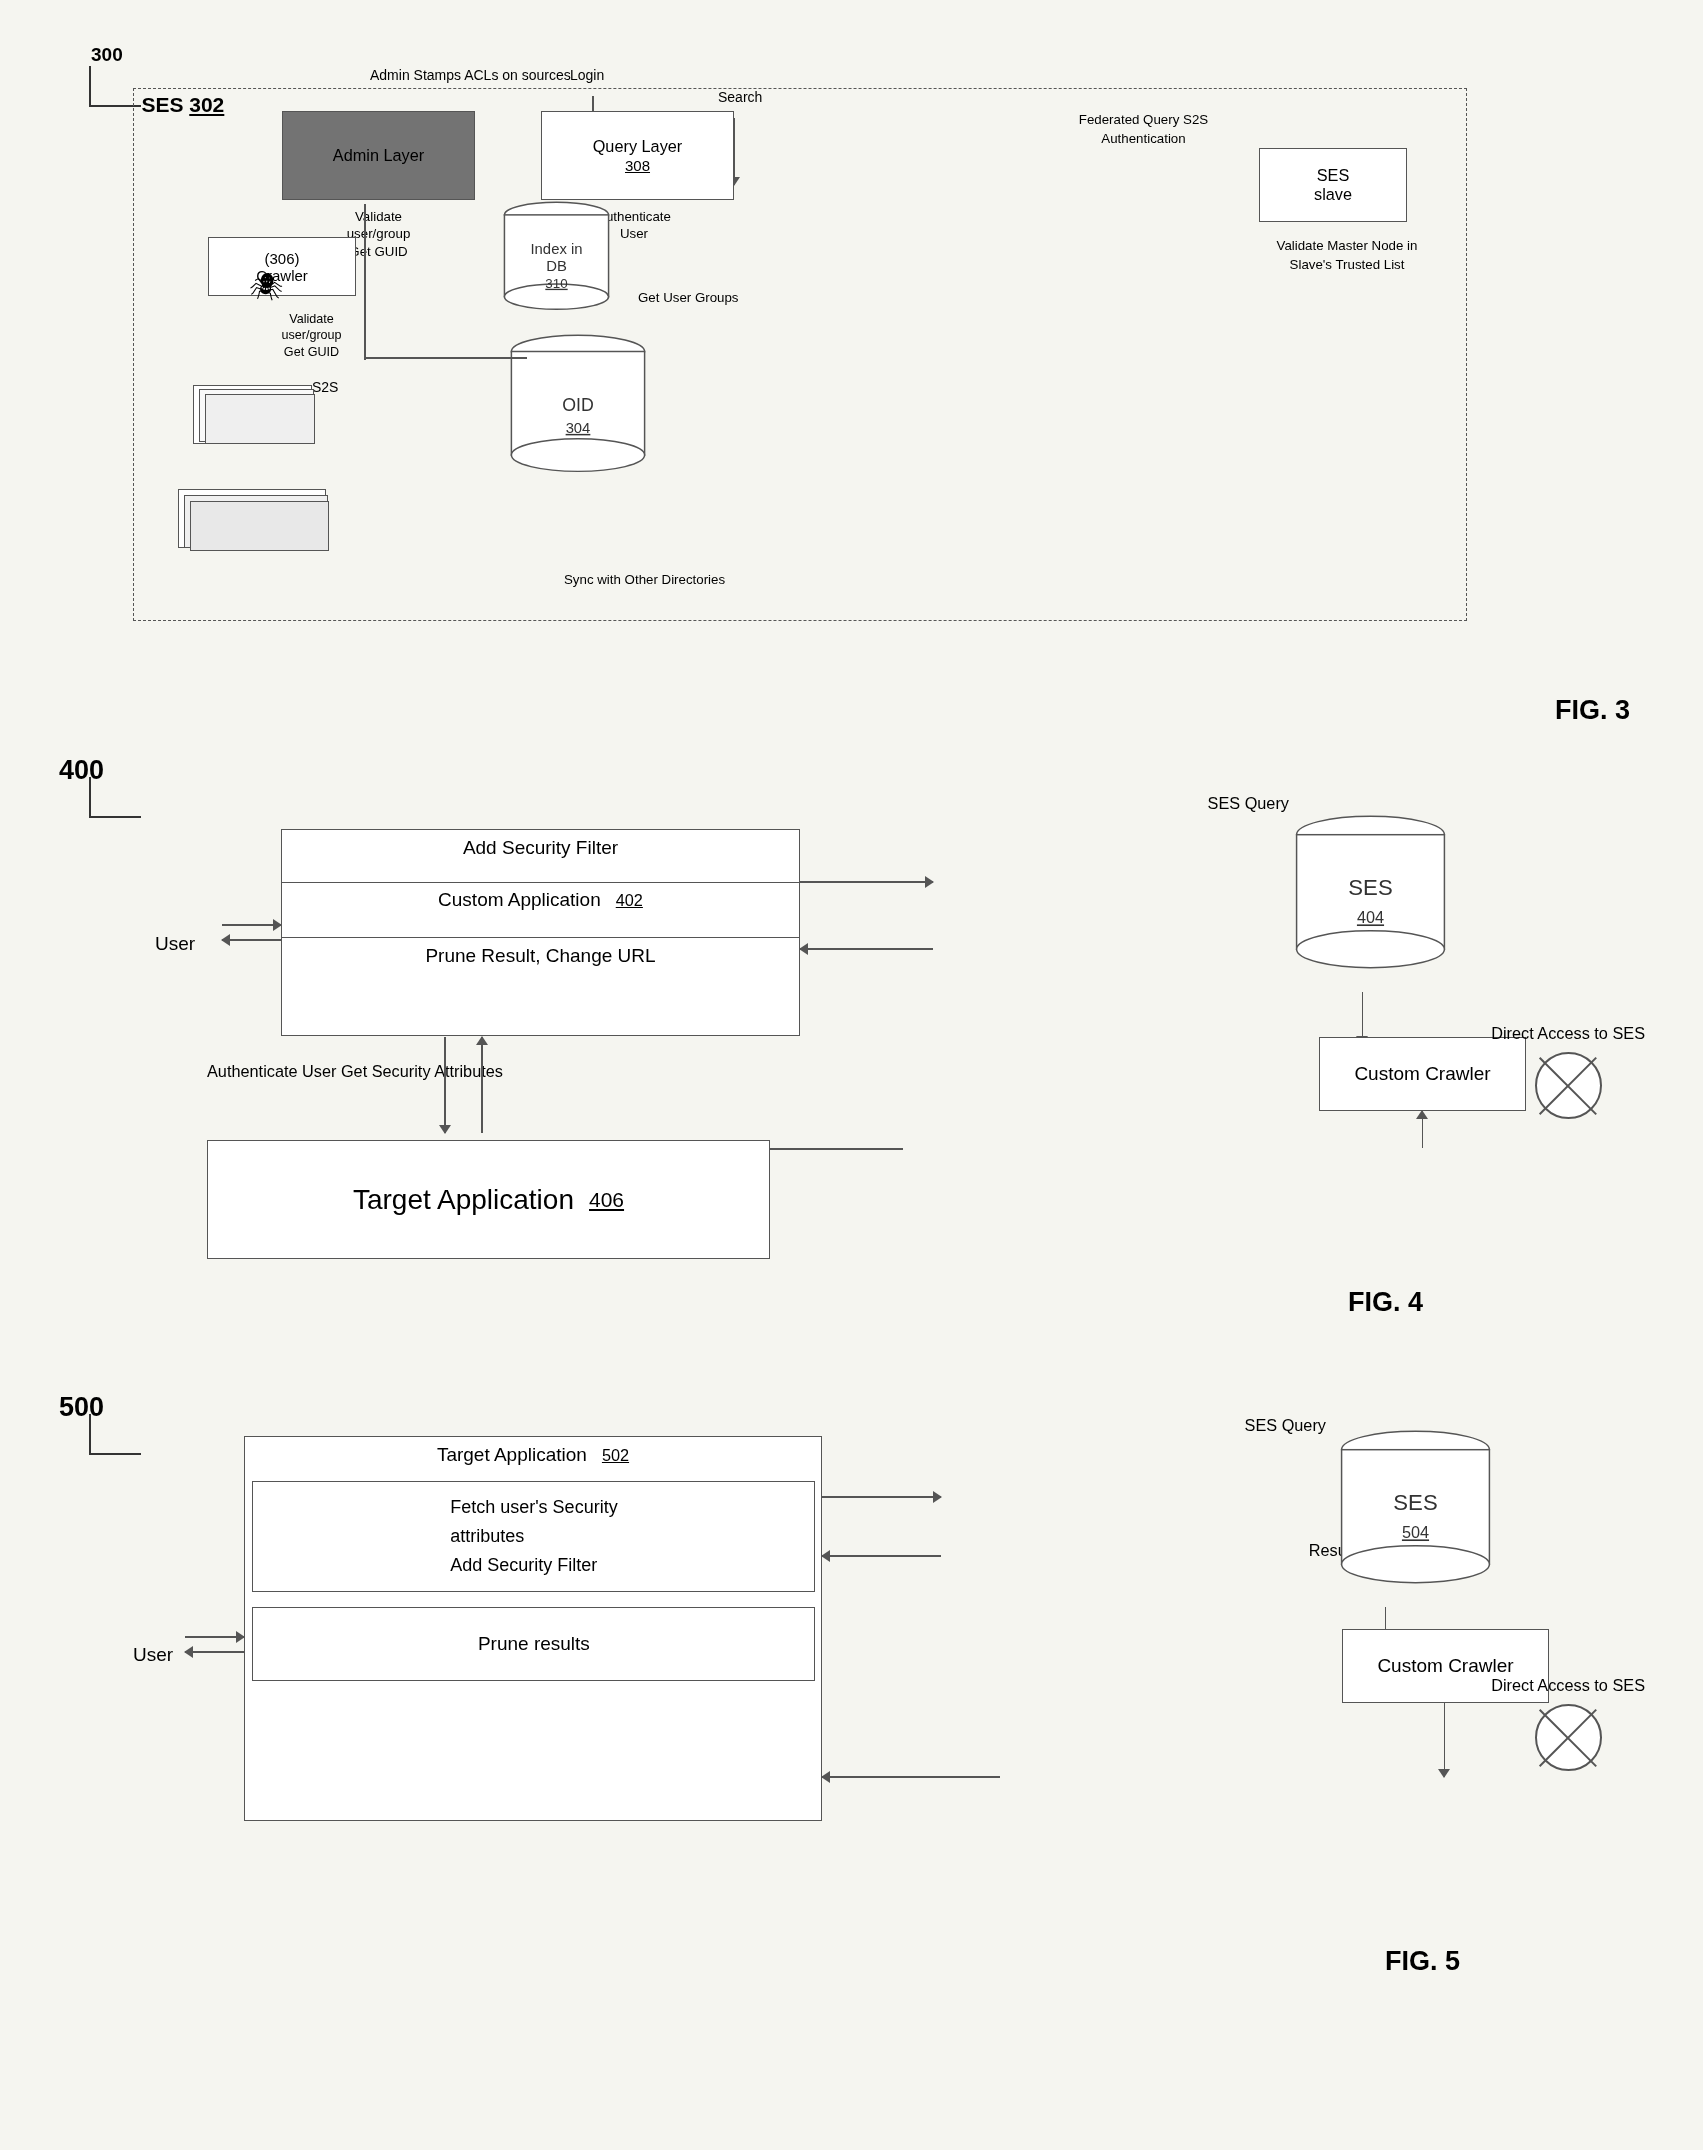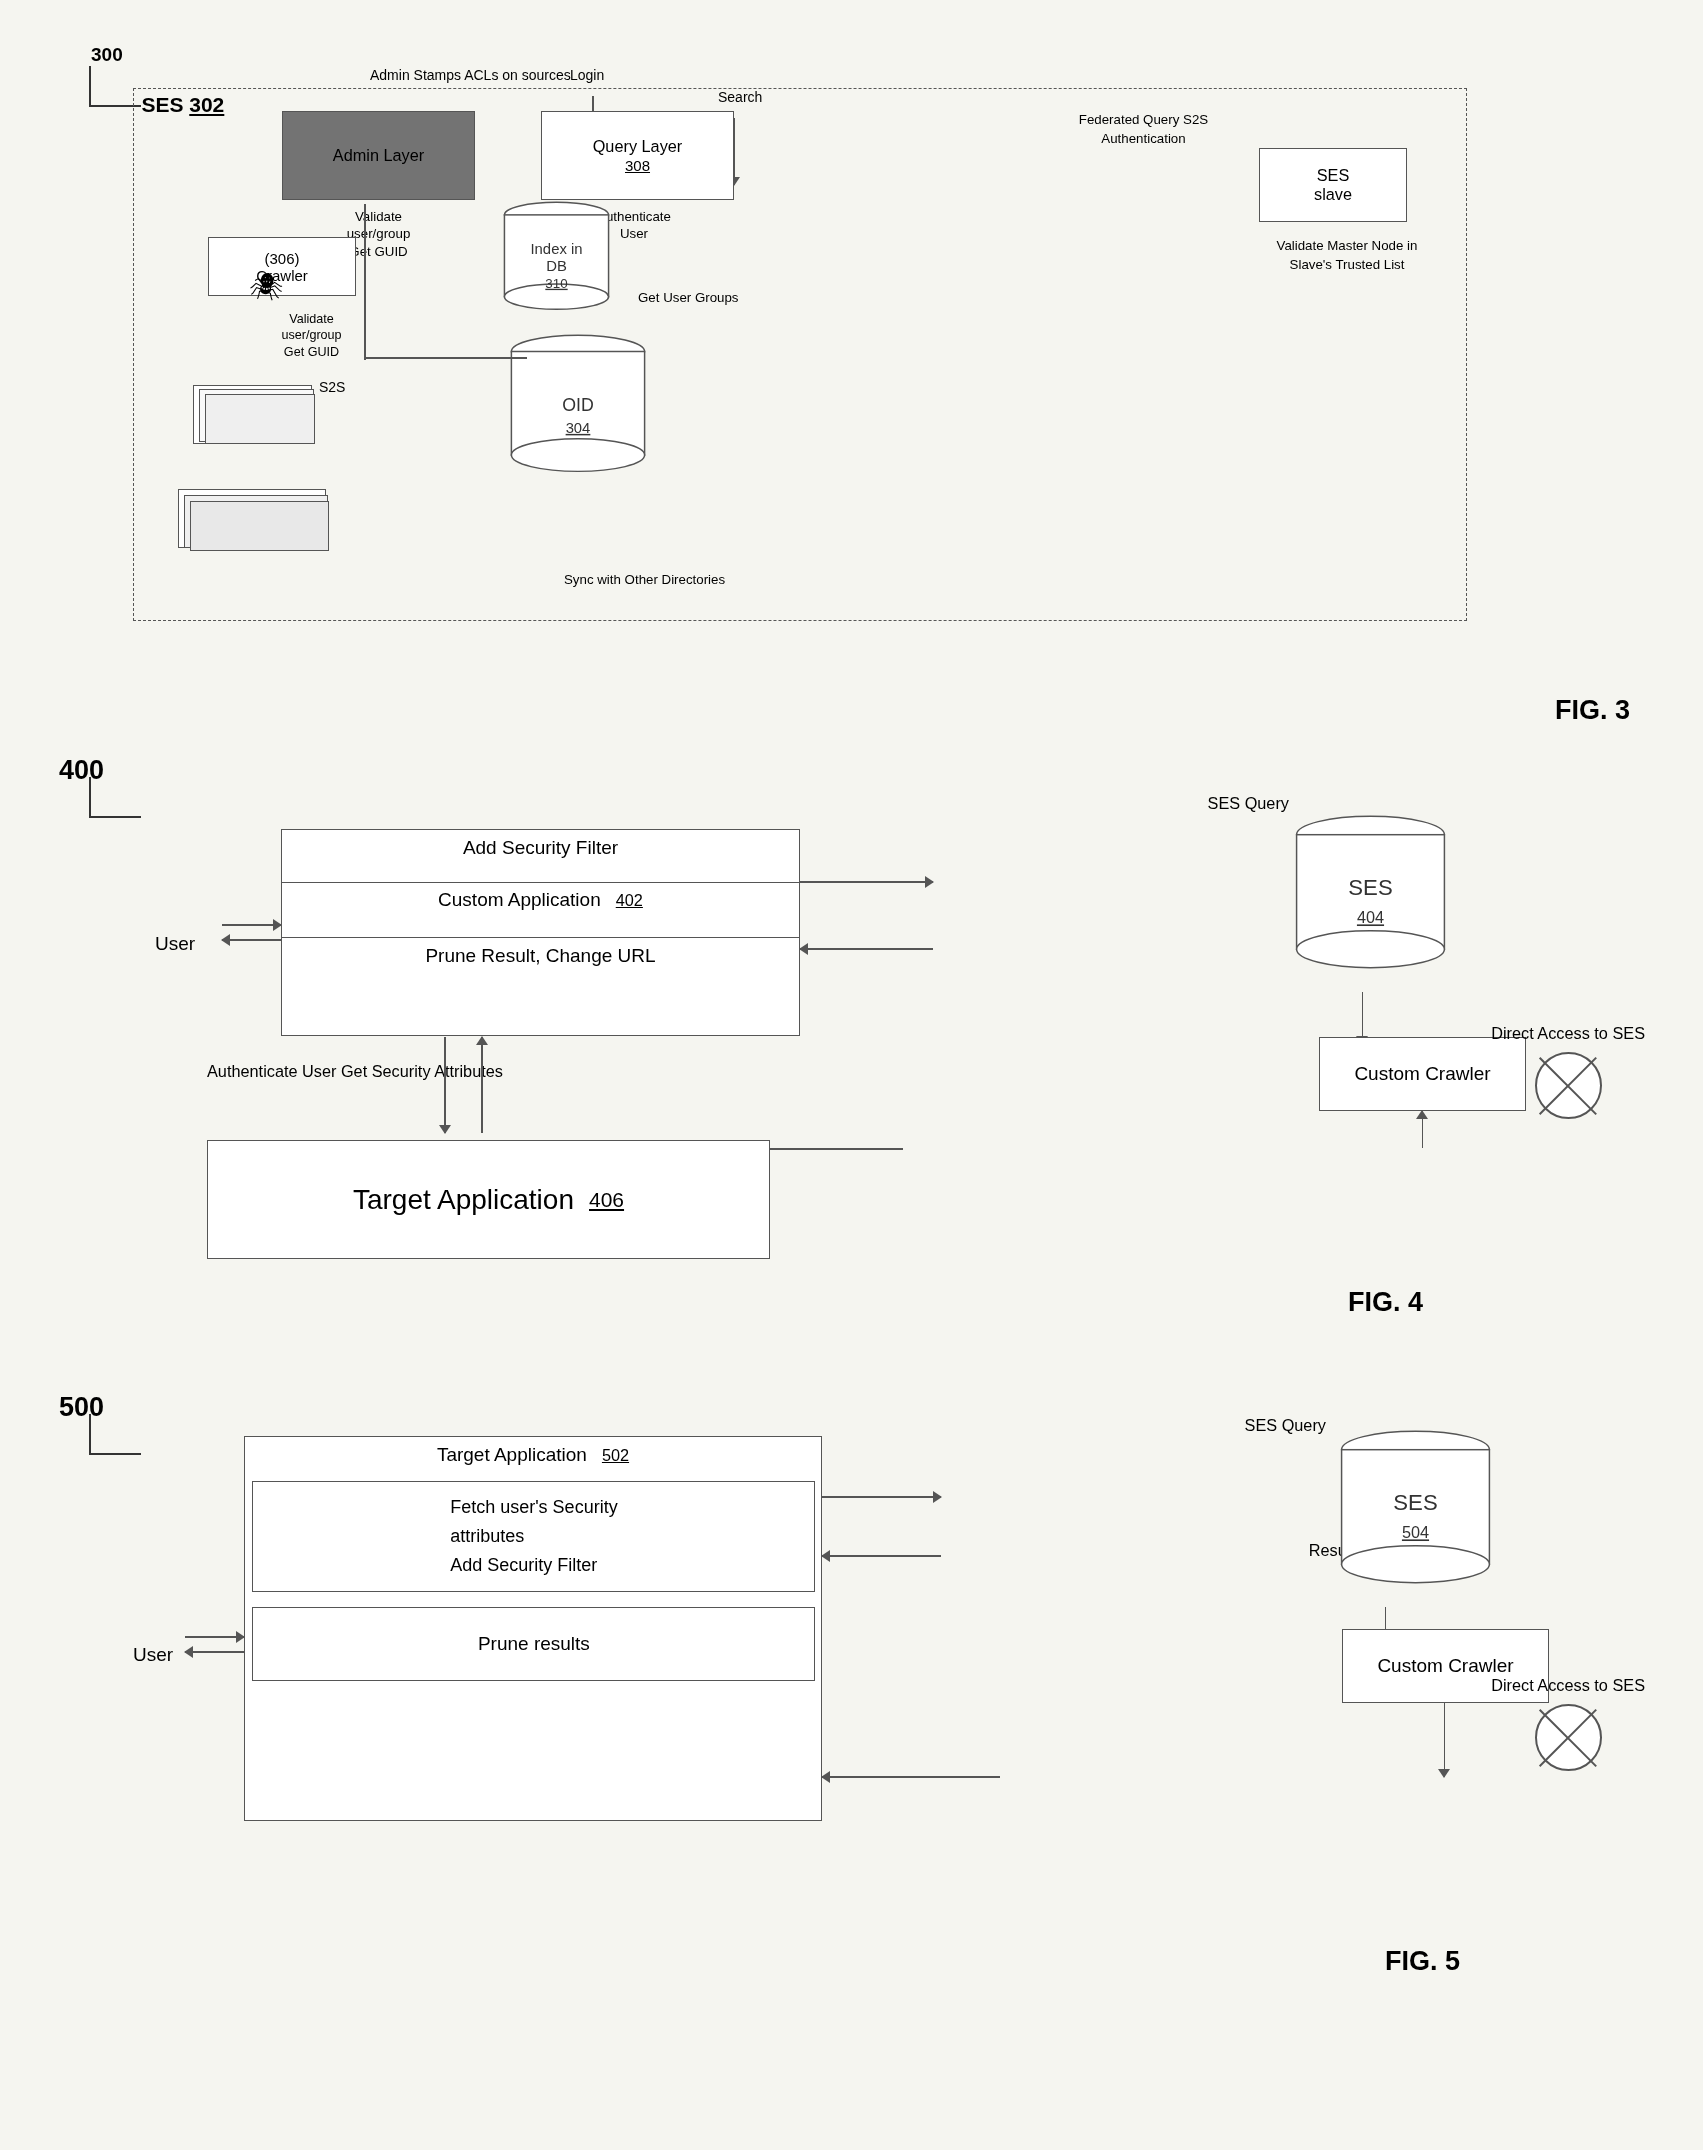--- a/index.html
+++ b/index.html
@@ -385,21 +385,21 @@
         <div style="text-align:center;font-size:15px;">
           <span style="white-space:pre-line;">(306)
 Crawler</span>
         </div>
       </div>
 
       <div style="position:absolute;top:182px;left:115px;font-size:27px;">🕷</div>
 
       <div class="annot" style="top:222px;left:96px;font-size:12.6px;width:163px;">Validate<br>user/group<br>Get GUID</div>
 
-      <div class="annot" style="top:289px;left:185px;font-size:14px;">S2S</div>
+      <div class="annot" style="top:289px;left:178px;font-size:14px;">S2S</div>
 
       <div class="ocs-box">
         <span>OCS</span>
       </div>
       <div style="position:absolute;top:300px;left:65px;width:115px;height:53px;border:0.7px solid #555;background:#f9f9f9;"></div>
       <div style="position:absolute;top:305px;left:71px;width:110px;height:50px;border:0.7px solid #555;background:#efefef;"></div>
 
       <div style="position:absolute;top:244px;left:370px;">
         <svg class="cylinder-svg" width="148" height="148" viewBox="0 0 200 200">
           <ellipse cx="100" cy="25" rx="90" ry="22" fill="#fff" stroke="#555" stroke-width="2"></ellipse>

